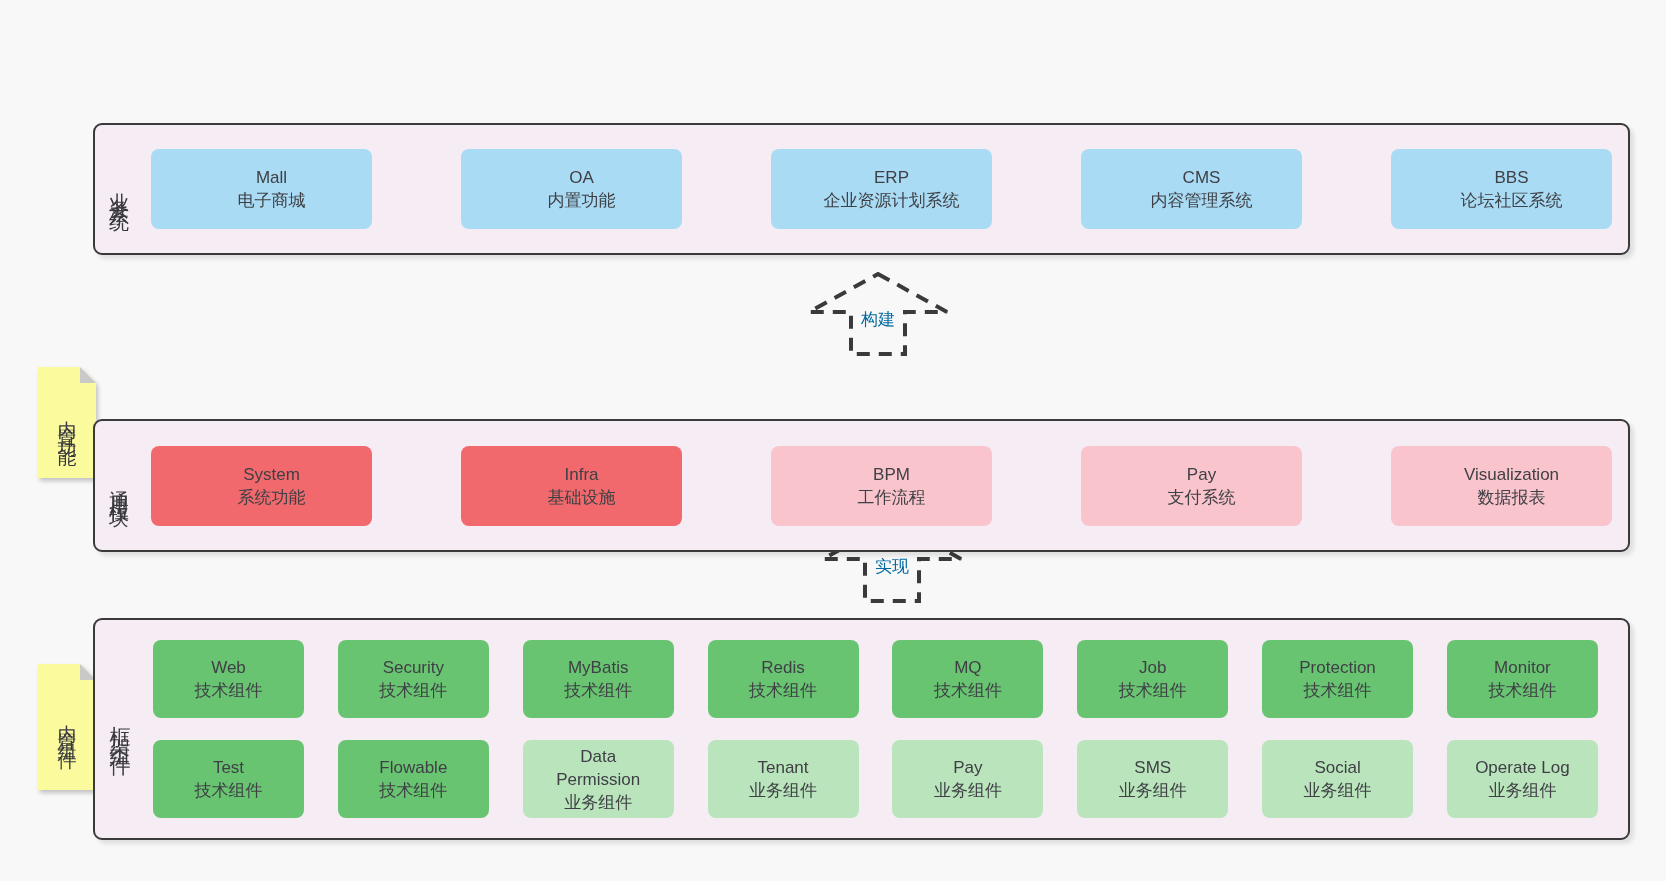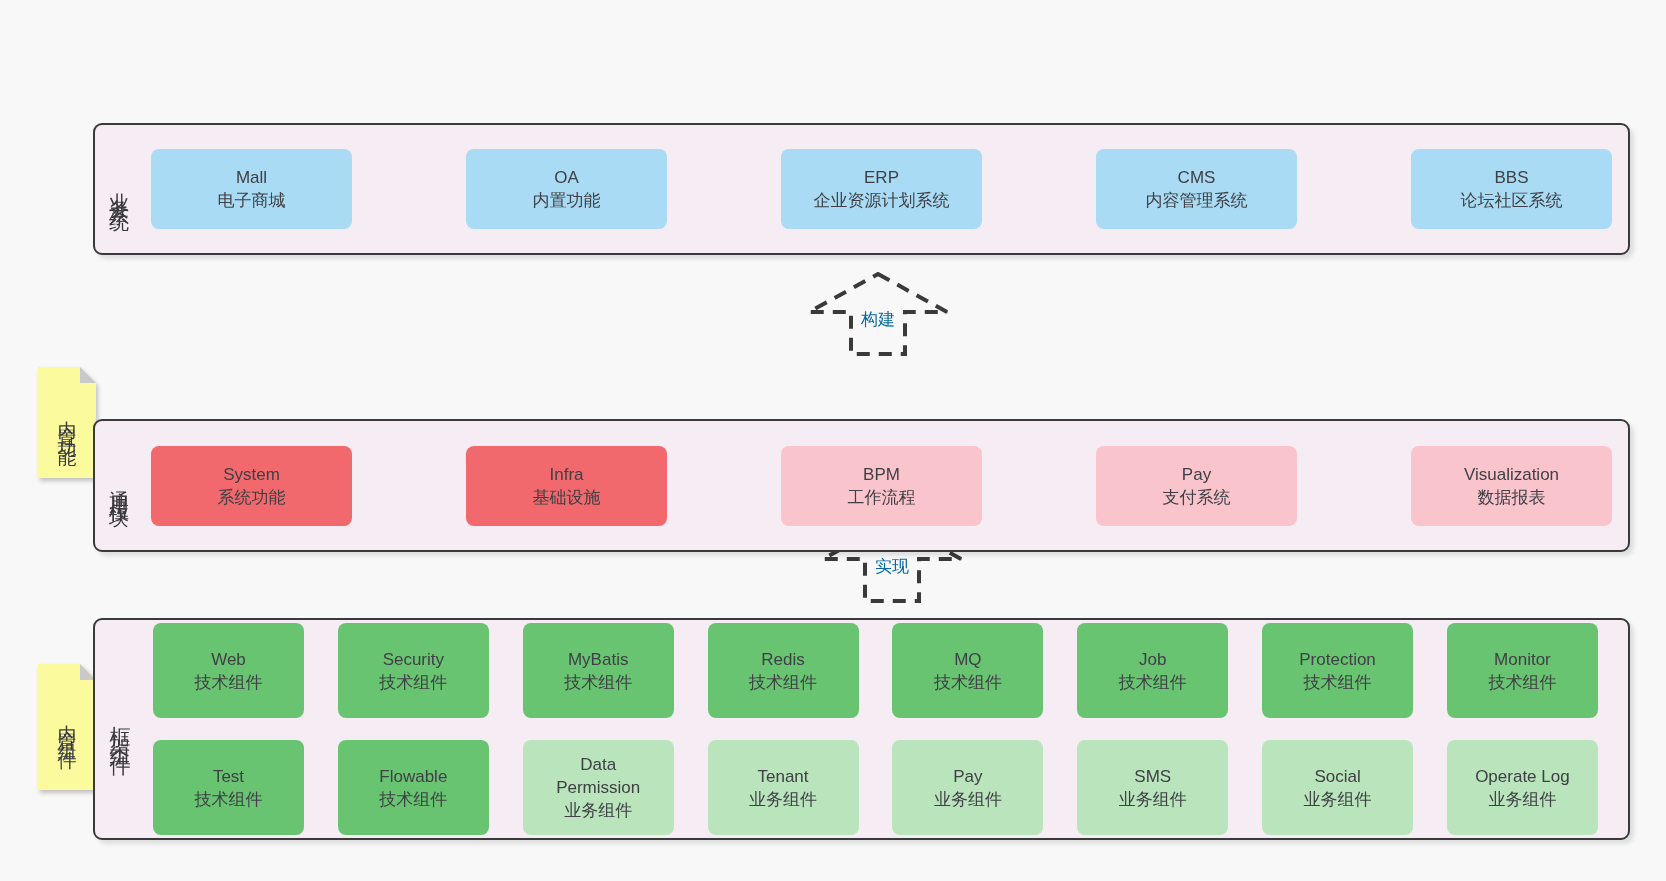--- a/index.html
+++ b/index.html
@@ -34,22 +34,22 @@
   .content{flex:1;display:flex;align-items:center;justify-content:space-between;padding:0 16px 0 6px;}
   #panel-components .content{flex-direction:column;justify-content:center;align-items:stretch;gap:22px;padding:0 30px 0 8px;}
   .crow{display:flex;justify-content:space-between;}
 
   
   .box{
     border-radius:8px;
     display:flex;flex-direction:column;align-items:center;justify-content:center;
     text-align:center;font-size:17px;line-height:23px;color:#3f4045;
   }
-  .w6{width:201px;height:80px;}
-  .w8{width:151px;height:95px;}
+  .w6{width:201px;height:80px;padding-left:20px;}
+  .w8{width:151px;height:78px;}
   .blue{background:#a9dbf4;}
   .red{background:#f1696c;}
   .pink{background:#fac4cd;}
   .green{background:#68c471;}
   .lgreen{background:#b9e4bc;}
   .box .name{white-space:pre-line;}
 
   
   .note{position:absolute;left:38px;width:58px;z-index:1;filter:drop-shadow(2px 3px 2px rgba(0,0,0,.22));}
   #note-features{top:367px;height:111px;}

